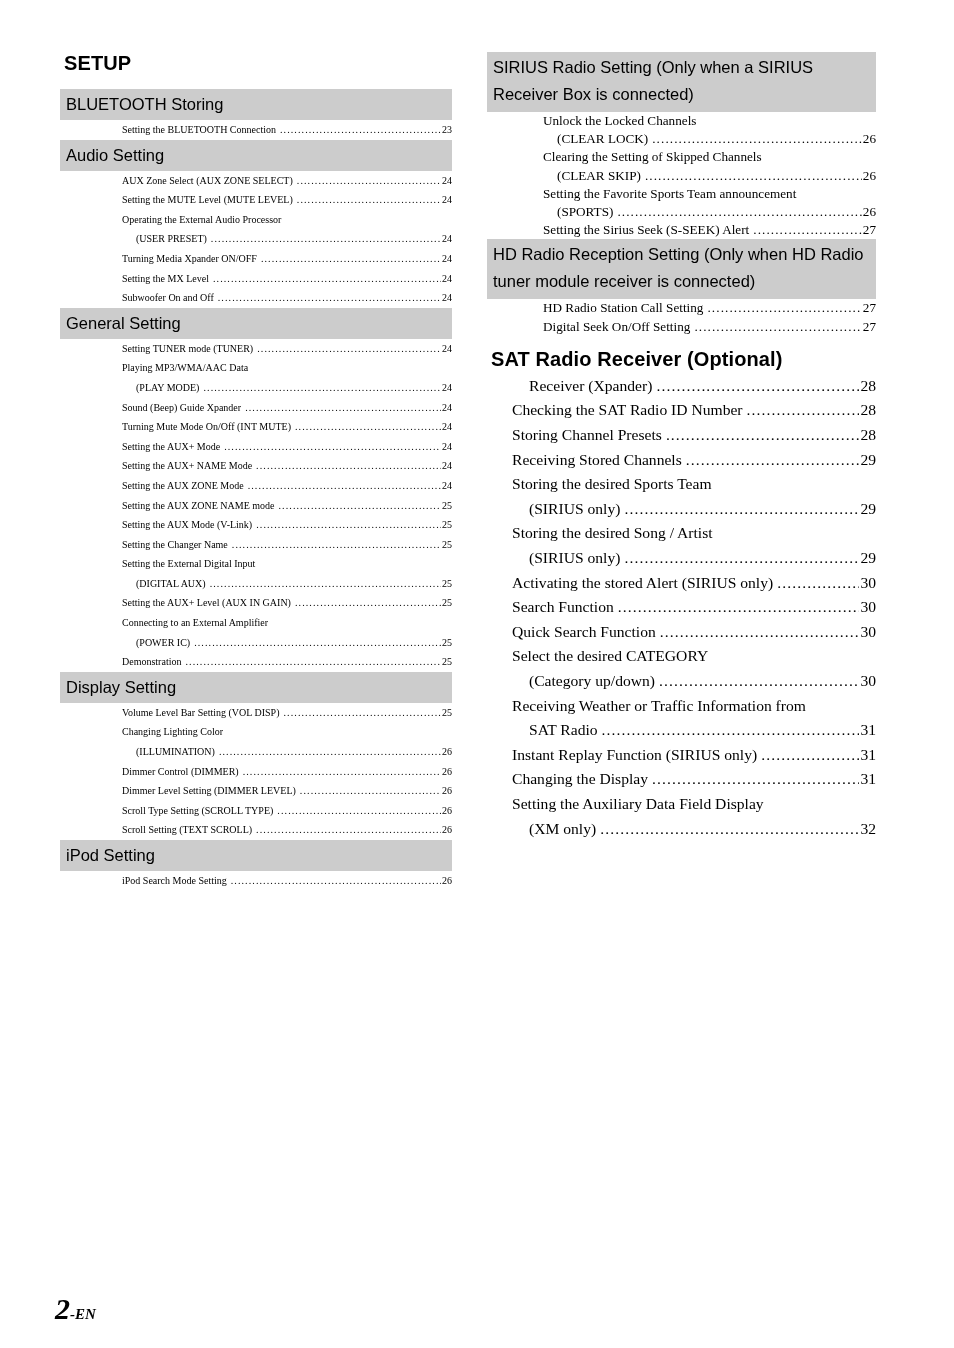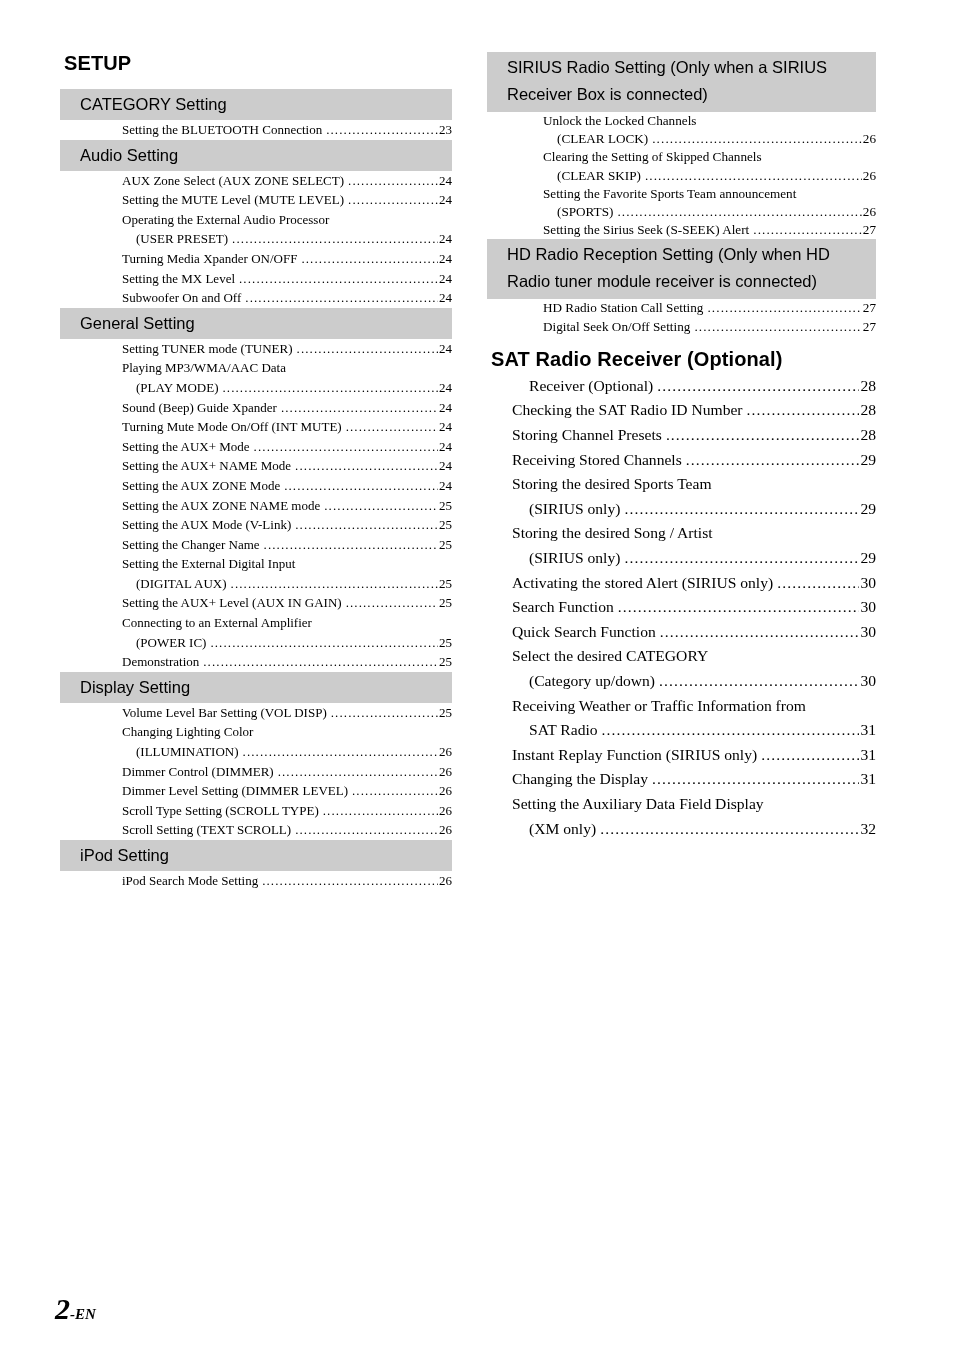--- a/index.html
+++ b/index.html
@@ -40,21 +40,21 @@
     white-space: nowrap;
   }
 
   
   .band {
     background: #cccccc;
     font-family: "Liberation Sans", "DejaVu Sans", sans-serif;
     font-weight: normal;
     font-size: 16.5px;
     line-height: 26px;
-    padding: 2px 0 3px 20px;
+    padding: 2px 0 3px 6px;
     margin: 0;
   }
   .band.two-line { line-height: 27px; padding-bottom: 4px; }
 
   
   ul.toc {
     list-style: none;
     margin: 0;
     padding: 0;
   }
@@ -79,21 +79,21 @@
     margin: 0 1px 0 4px;
     font-size: inherit;
   }
   .ln .dots::before {
     content: "............................................................"
              "............................................................";
   }
   .ln .pg { flex: 0 0 auto; }
 
   
-  .left-list { margin-top: 7px; margin-bottom: 9px; font-size: 13px; }
+  .left-list { margin-top: 7px; margin-bottom: 9px; font-size: 10px; }
   .left-list .ln { line-height: 19.6px; padding-left: 62px; }
   .left-list .ln.cont { padding-left: 76px; }
 
   
   .small-list { margin-top: 5px; margin-bottom: 8px; font-size: 13.2px; }
   .small-list .ln { line-height: 18.2px; padding-left: 56px; }
   .small-list .ln.cont { padding-left: 70px; }
 
   
   .big-list { margin-top: 8px; font-size: 15.6px; }
@@ -114,21 +114,21 @@
   .folio .suffix { font-size: 15px; }
 </style>
 </head>
 <body>
 
 <div class="page">
 
   <div class="col col-left">
     <h1 class="chapter-title">SETUP</h1>
     <div id="left-sections">
-        <div class="band">CATEGORY Setting</div>
+        <div class="band">BLUETOOTH Storing</div>
         <ul class="toc left-list">
           <li>
             <div class="ln">
               <span class="txt">Setting the BLUETOOTH Connection</span>
               <span class="dots"></span>
               <span class="pg">23</span>
             </div>
           </li>
         </ul>
         <div class="band">Audio Setting</div>
@@ -407,21 +407,21 @@
               <span class="dots"></span>
               <span class="pg">27</span>
             </div>
           </li>
         </ul>
       </div>
     <h1 class="chapter-title" style="margin-top:12px;margin-bottom:4px;">SAT Radio Receiver (Optional)</h1>
     <ul class="toc big-list" id="right-chapter-entries">
         <li>
           <div class="ln cont">
-            <span class="txt">Receiver (Optional)</span>
+            <span class="txt">Receiver (Xpander)</span>
             <span class="dots"></span>
             <span class="pg">28</span>
           </div>
         </li>
         <li>
           <div class="ln">
             <span class="txt">Checking the SAT Radio ID Number</span>
             <span class="dots"></span>
             <span class="pg">28</span>
           </div>

